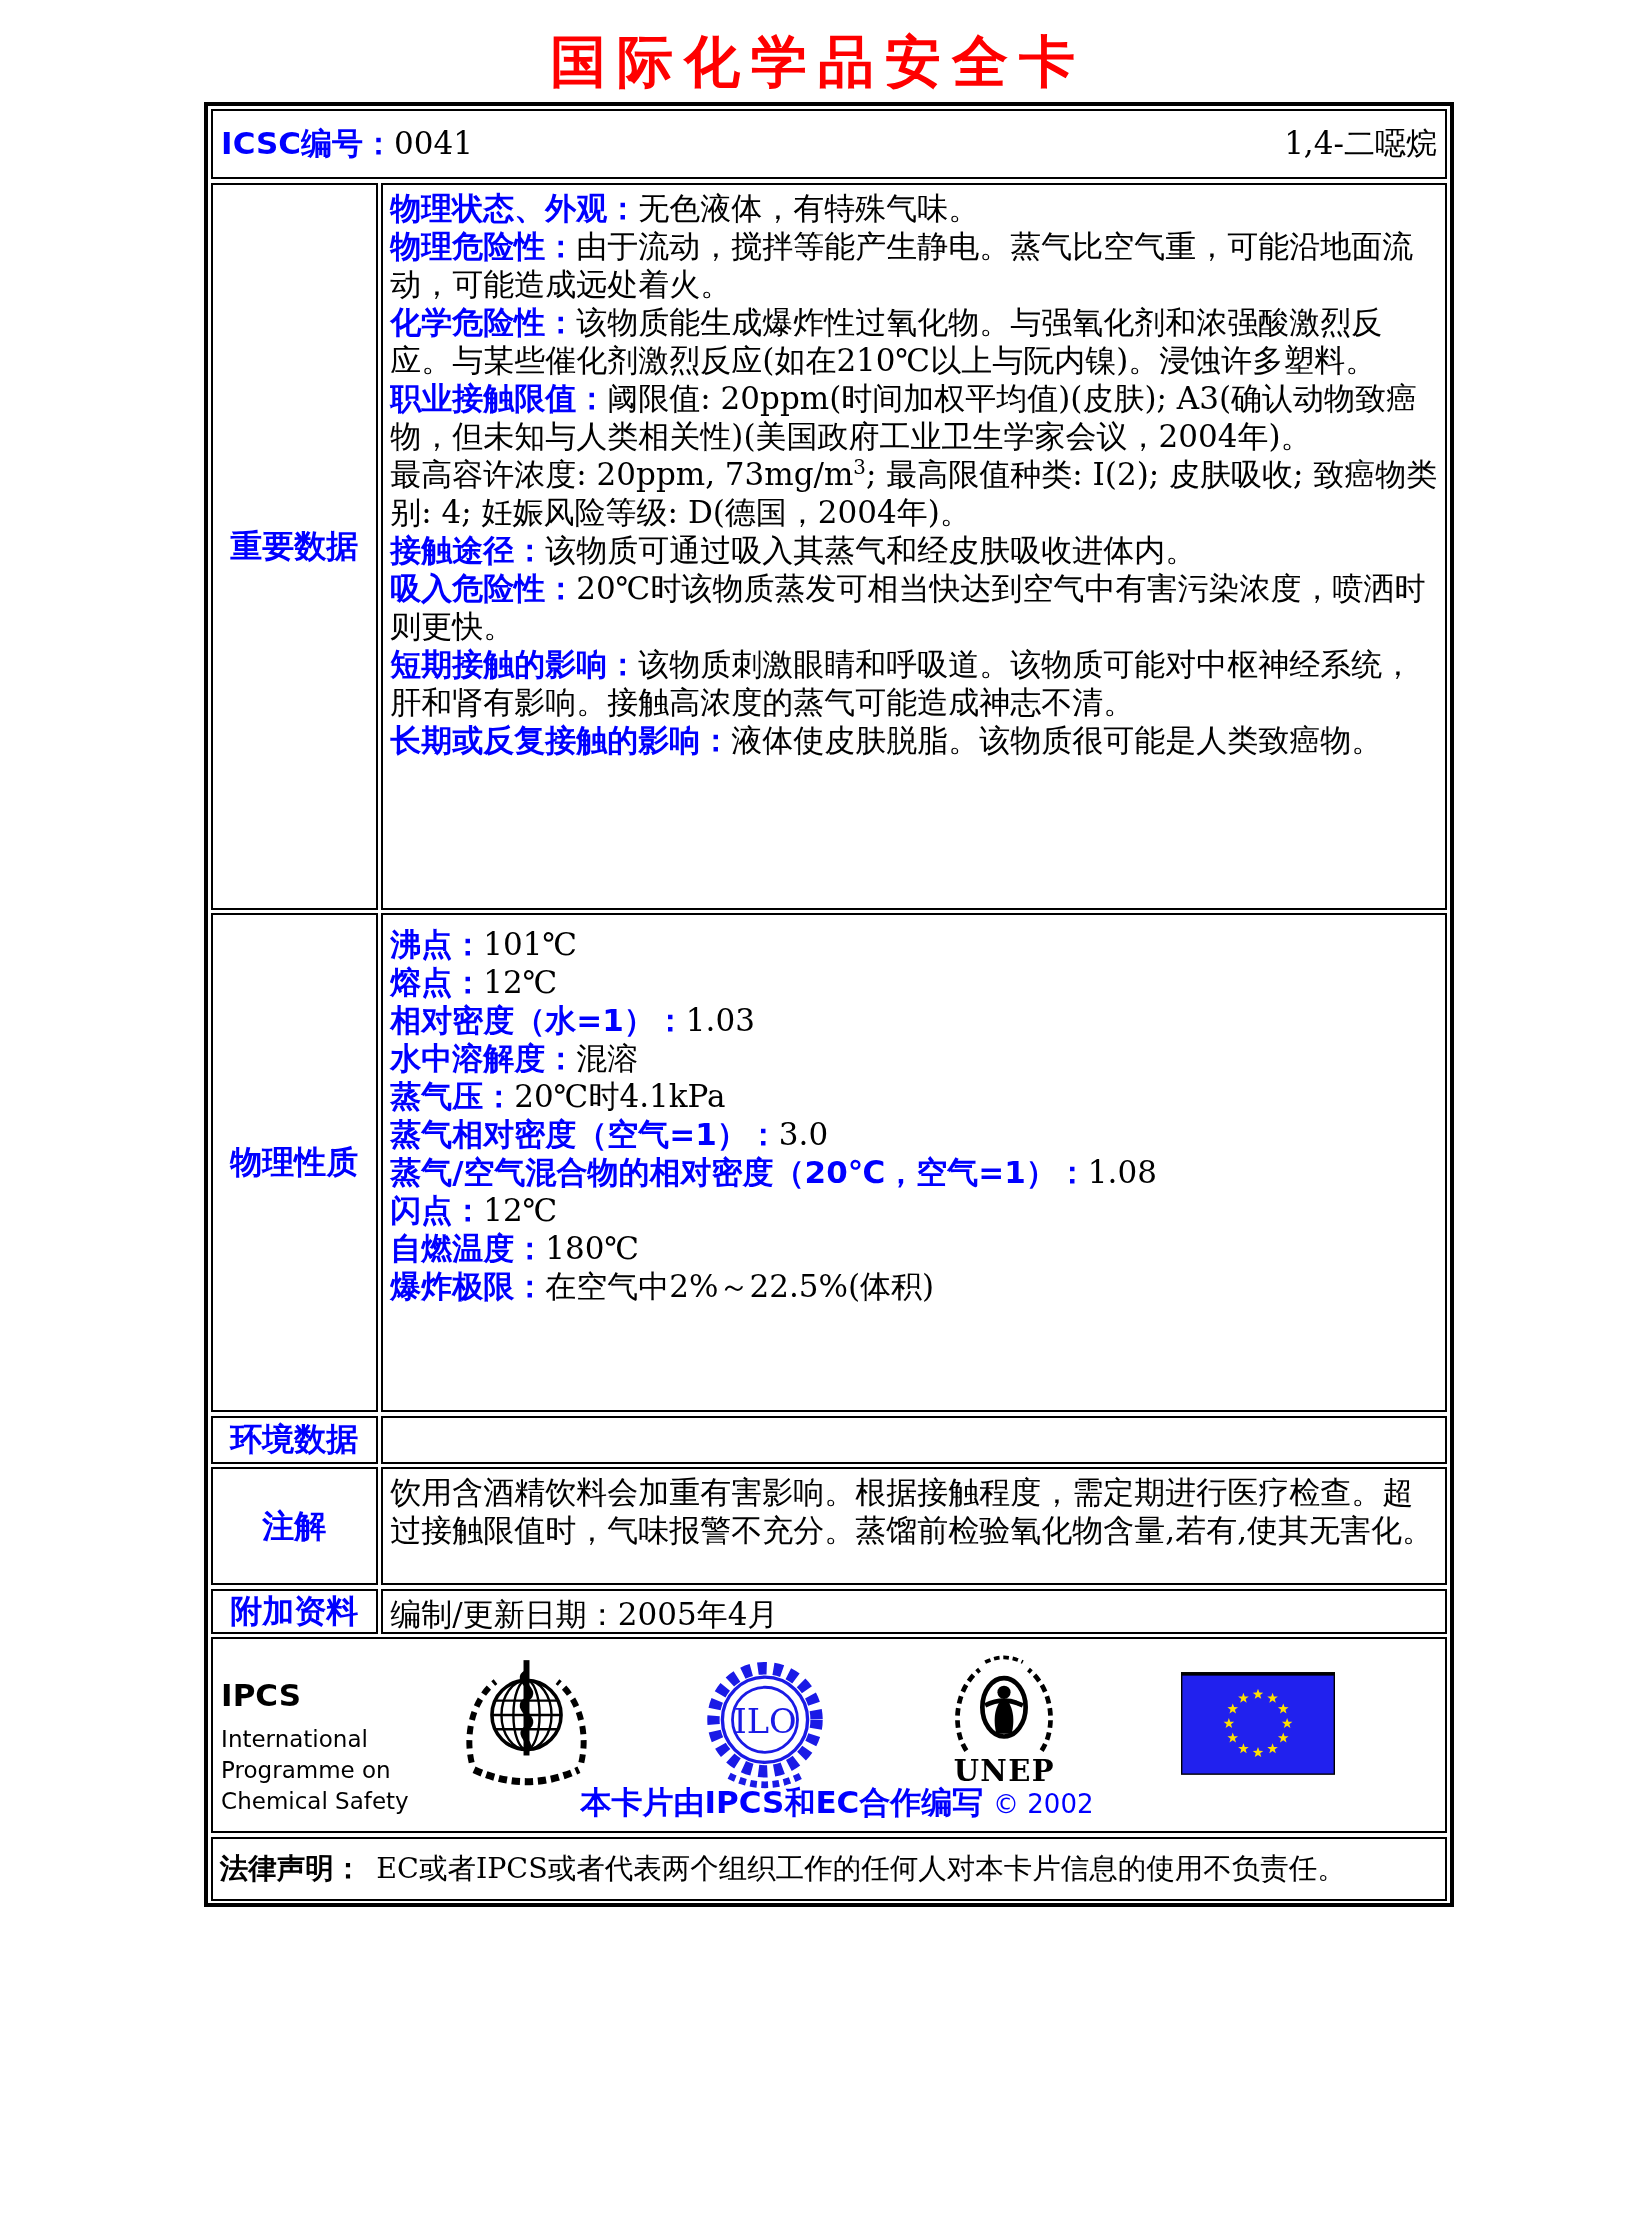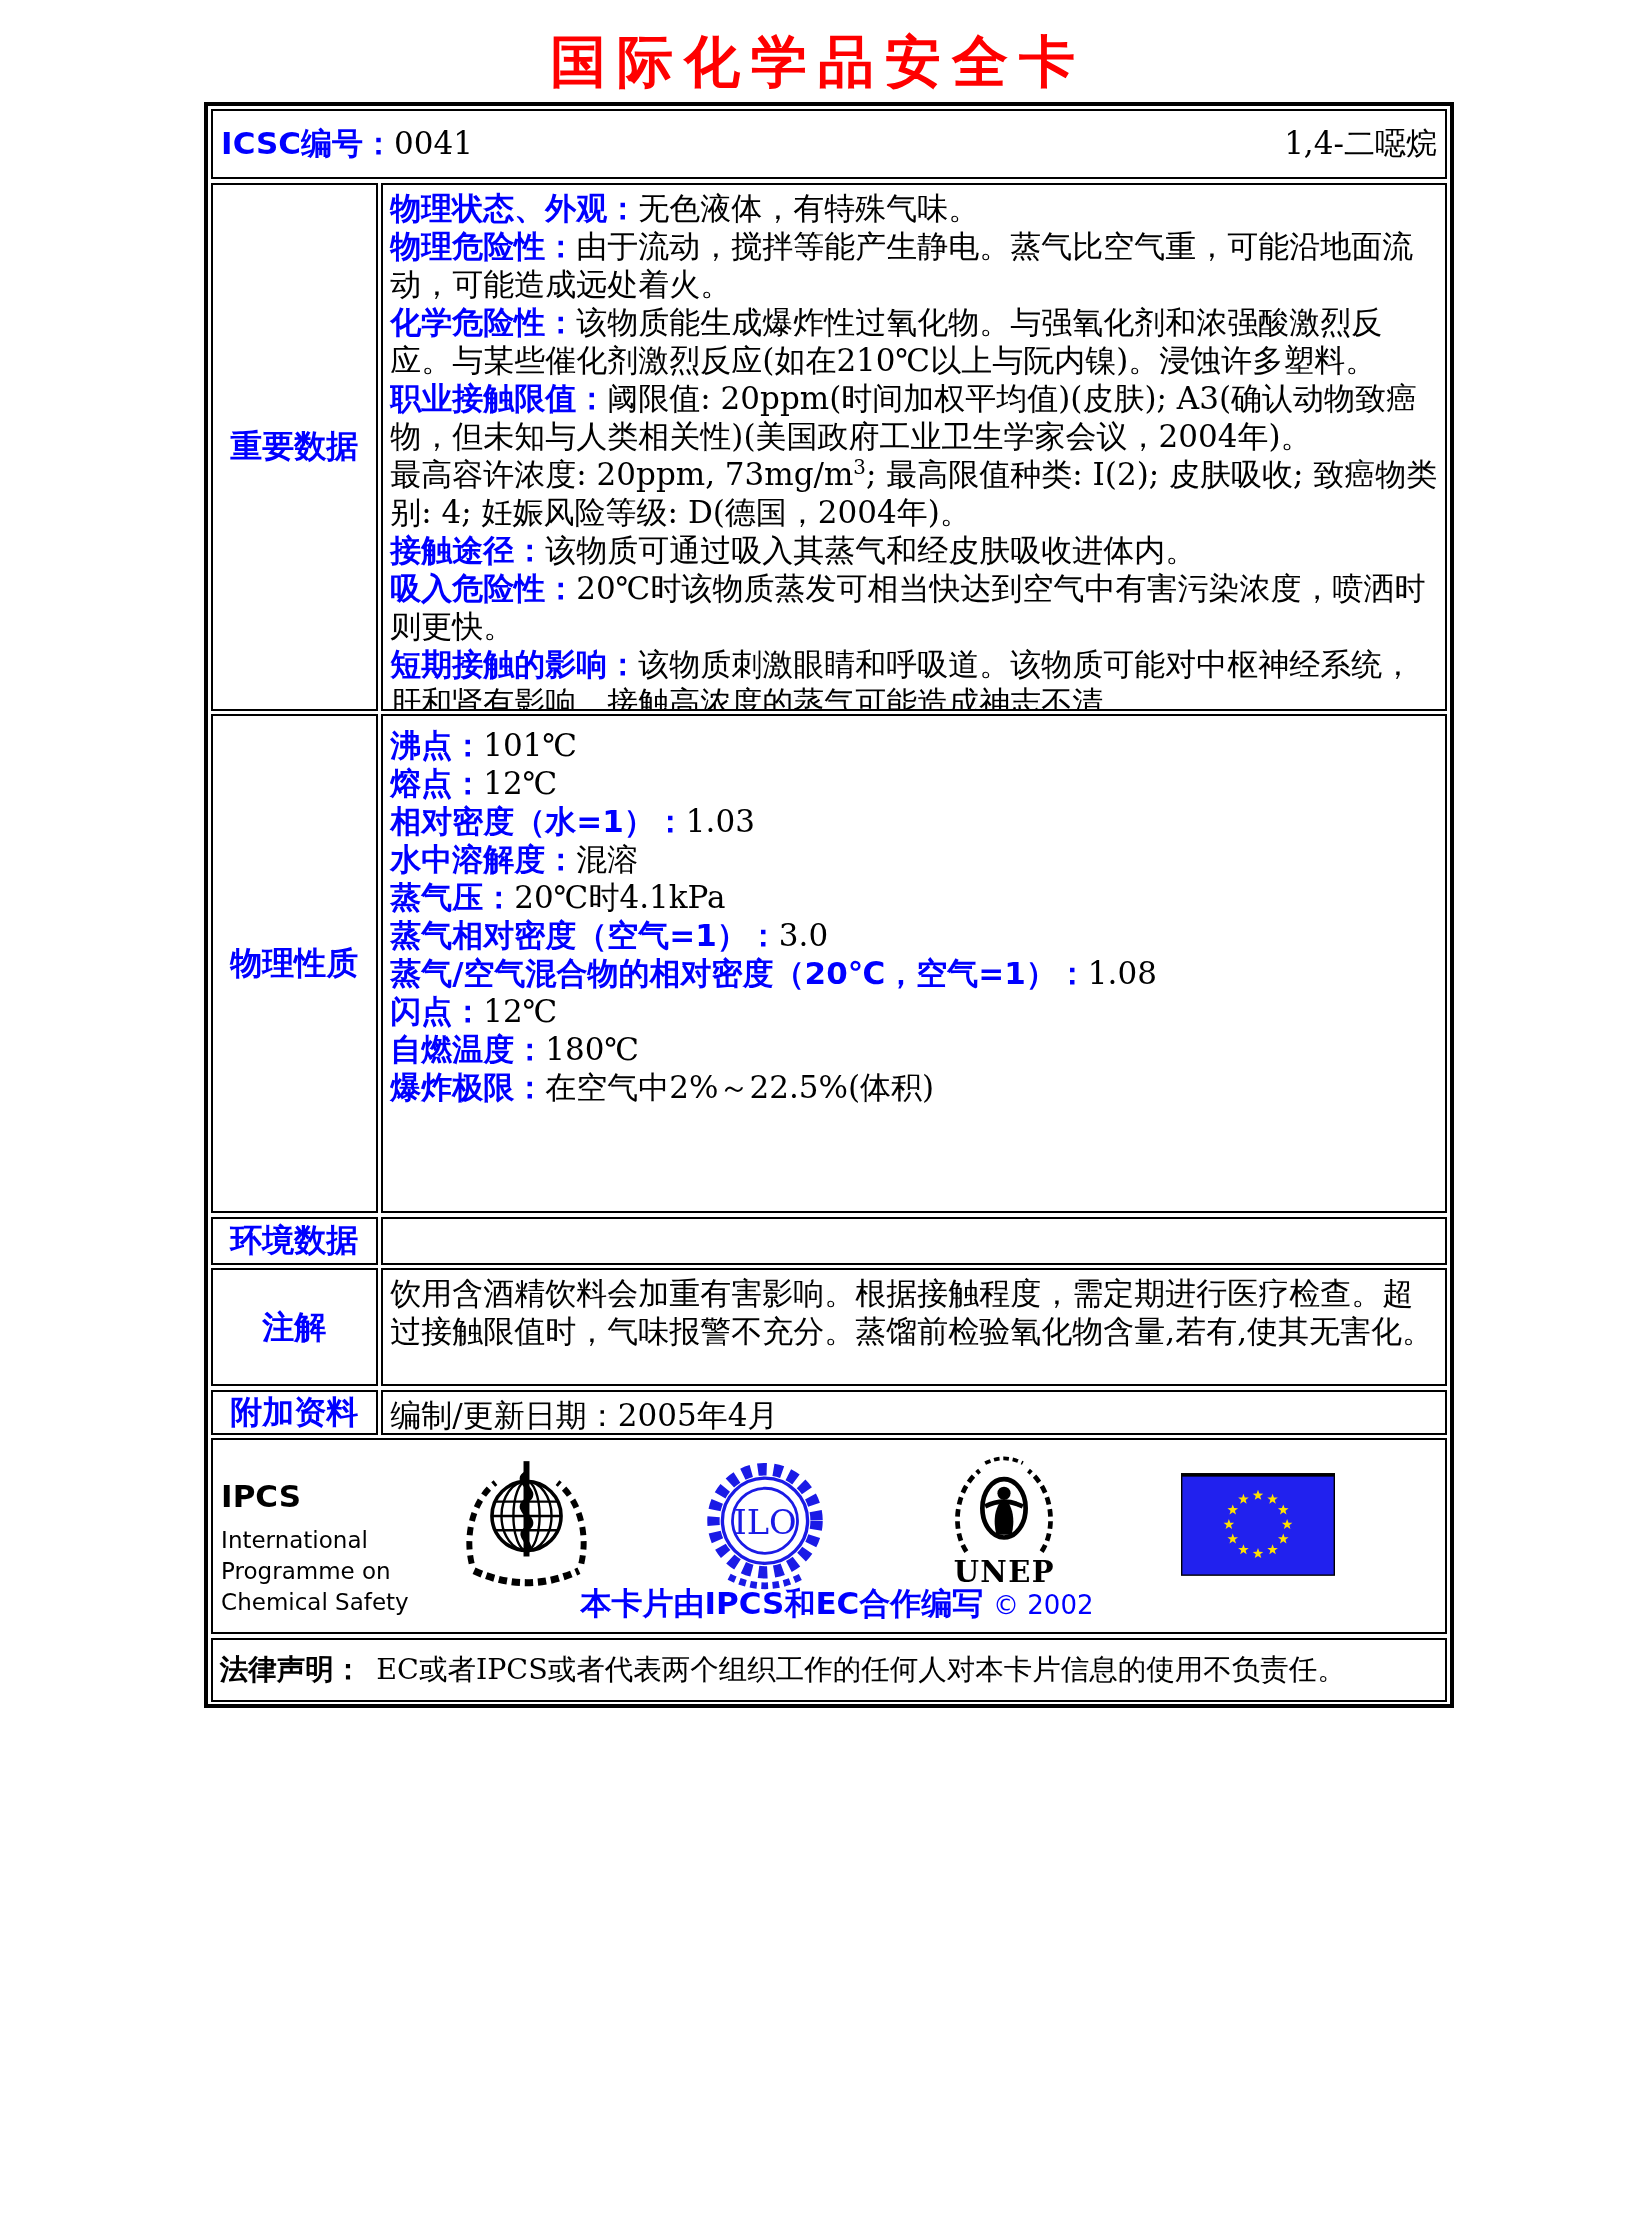--- a/index.html
+++ b/index.html
@@ -18,21 +18,21 @@
     margin:9.7px 0 0 204px;width:1250px;box-sizing:border-box;
     border:4.9px solid #000;padding:2.8px;background:#fff;
     display:flex;flex-direction:column;gap:3.5px;
   }
   .row{display:flex;gap:3.5px;}
   .cell{
     border:2.1px solid #000;box-sizing:border-box;background:#fff;overflow:hidden;
   }
   
   .h-hdr{height:70px}
-  .h-imp{height:528px}
+  .h-imp{height:727px}
   .h-phy{height:499px}
   .h-env{height:48px}
   .h-note{height:118px}
   .h-add{height:45px}
   .h-logos{height:196px}
   .h-legal{height:64px}
 
   .header-cell{
     flex:1;display:flex;justify-content:space-between;align-items:center;
     padding:0 8.3px;font-size:31px;

